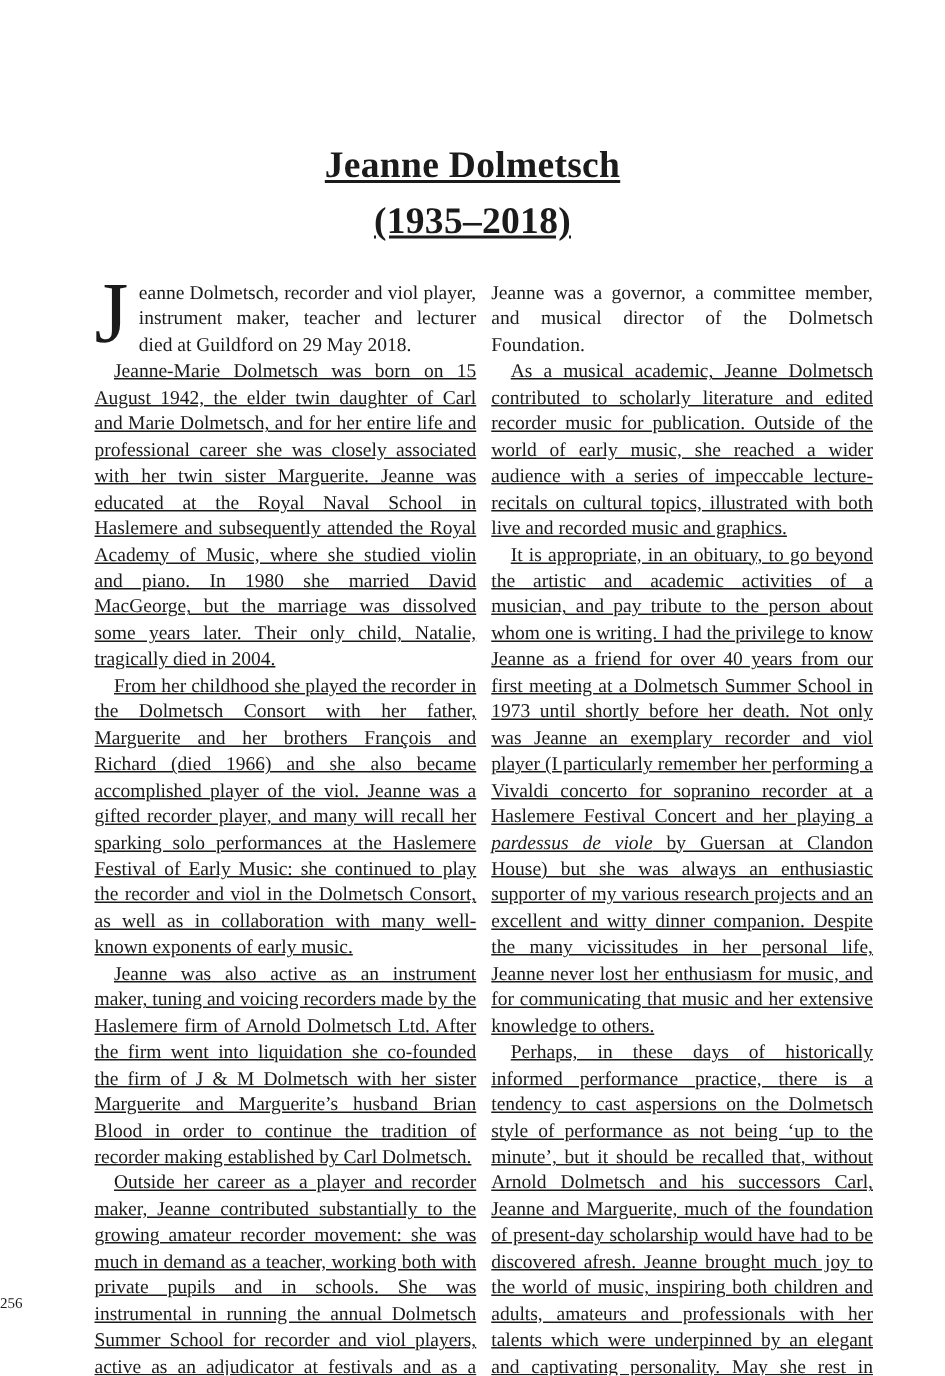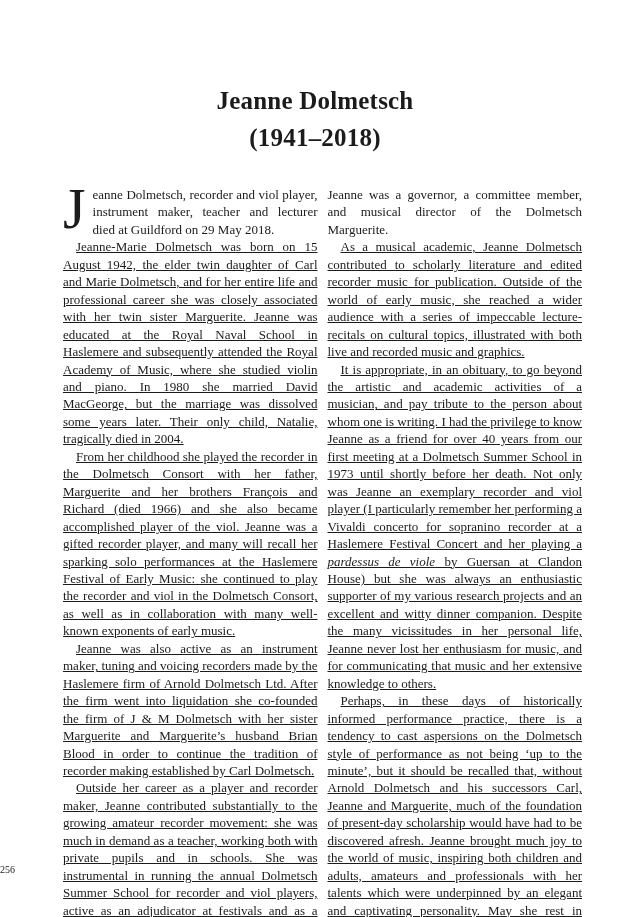--- a/index.html
+++ b/index.html
@@ -7,24 +7,25 @@
     position: relative;
     width: 630px;
     height: 917px;
     background: #ffffff;
     font-family: "Liberation Serif", serif;
     color: #1b1b1b;
     overflow: hidden;
   }
   .title-block {
     position: absolute;
-    top: 82px;
+    top: 92px;
     left: 0;
     width: 100%;
     text-align: center;
+    text-decoration: underline;
   }
   .title-line {
     font-size: 25px;
     line-height: 37px;
     font-weight: 600;
     letter-spacing: 0.2px;
     margin: 0;
   }
   .columns {
     position: absolute;
@@ -61,35 +62,35 @@
     margin-top: 17px;
   }
 </style>
 </head>
 <body>
 
 <div class="page">
 
   <div class="title-block">
     <p class="title-line">Jeanne Dolmetsch</p>
-    <p class="title-line">(1941–2018)</p>
+    <p class="title-line">(1935–2018)</p>
   </div>
 
   <div class="columns">
 
     <div class="col">
       <p><span class="dropcap">J</span><span>eanne Dolmetsch, recorder and viol player, instrument maker, teacher and lecturer died at Guildford on 29 May 2018.</span></p>
       <p class="indent">Jeanne-Marie Dolmetsch was born on 15 August 1942, the elder twin daughter of Carl and Marie Dolmetsch, and for her entire life and professional career she was closely associated with her twin sister Marguerite. Jeanne was educated at the Royal Naval School in Haslemere and subsequently attended the Royal Academy of Music, where she studied violin and piano. In 1980 she married David MacGeorge, but the marriage was dissolved some years later. Their only child, Natalie, tragically died in 2004.</p>
       <p class="indent">From her childhood she played the recorder in the Dolmetsch Consort with her father, Marguerite and her brothers François and Richard (died 1966) and she also became accomplished player of the viol. Jeanne was a gifted recorder player, and many will recall her sparking solo performances at the Haslemere Festival of Early Music: she continued to play the recorder and viol in the Dolmetsch Consort, as well as in collaboration with many well-known exponents of early music.</p>
       <p class="indent">Jeanne was also active as an instrument maker, tuning and voicing recorders made by the Haslemere firm of Arnold Dolmetsch Ltd. After the firm went into liquidation she co-founded the firm of J &amp; M Dolmetsch with her sister Marguerite and Marguerite’s husband Brian Blood in order to continue the tradition of recorder making established by Carl Dolmetsch.</p>
       <p class="indent">Outside her career as a player and recorder maker, Jeanne contributed substantially to the growing amateur recorder movement: she was much in demand as a teacher, working both with private pupils and in schools. She was instrumental in running the annual Dolmetsch Summer School for recorder and viol players, active as an adjudicator at festivals and as a conductor for the Society of Recorder Players, of which she was a vice-president.</p>
     </div>
 
     <div class="col">
-      <p>Jeanne was a governor, a committee member, and musical director of the Dolmetsch Marguerite.</p>
+      <p>Jeanne was a governor, a committee member, and musical director of the Dolmetsch Foundation.</p>
       <p class="indent">As a musical academic, Jeanne Dolmetsch contributed to scholarly literature and edited recorder music for publication. Outside of the world of early music, she reached a wider audience with a series of impeccable lecture-recitals on cultural topics, illustrated with both live and recorded music and graphics.</p>
       <p class="indent"><span>It is appropriate, in an obituary, to go beyond the artistic and academic activities of a musician, and pay tribute to the person about whom one is writing. I had the privilege to know Jeanne as a friend for over 40 years from our first meeting at a Dolmetsch Summer School in 1973 until shortly before her death. Not only was Jeanne an exemplary recorder and viol player (I particularly remember her performing a Vivaldi concerto for sopranino recorder at a Haslemere Festival Concert and her playing a </span><span class="italic">pardessus de viole</span><span> by Guersan at Clandon House) but she was always an enthusiastic supporter of my various research projects and an excellent and witty dinner companion. Despite the many vicissitudes in her personal life, Jeanne never lost her enthusiasm for music, and for communicating that music and her extensive knowledge to others.</span></p>
       <p class="indent">Perhaps, in these days of historically informed performance practice, there is a tendency to cast aspersions on the Dolmetsch style of performance as not being ‘up to the minute’, but it should be recalled that, without Arnold Dolmetsch and his successors Carl, Jeanne and Marguerite, much of the foundation of present-day scholarship would have had to be discovered afresh. Jeanne brought much joy to the world of music, inspiring both children and adults, amateurs and professionals with her talents which were underpinned by an elegant and captivating personality. May she rest in peace.</p>
 
     </div>
 
   </div>
 
   <div class="page-number">256</div>
 

